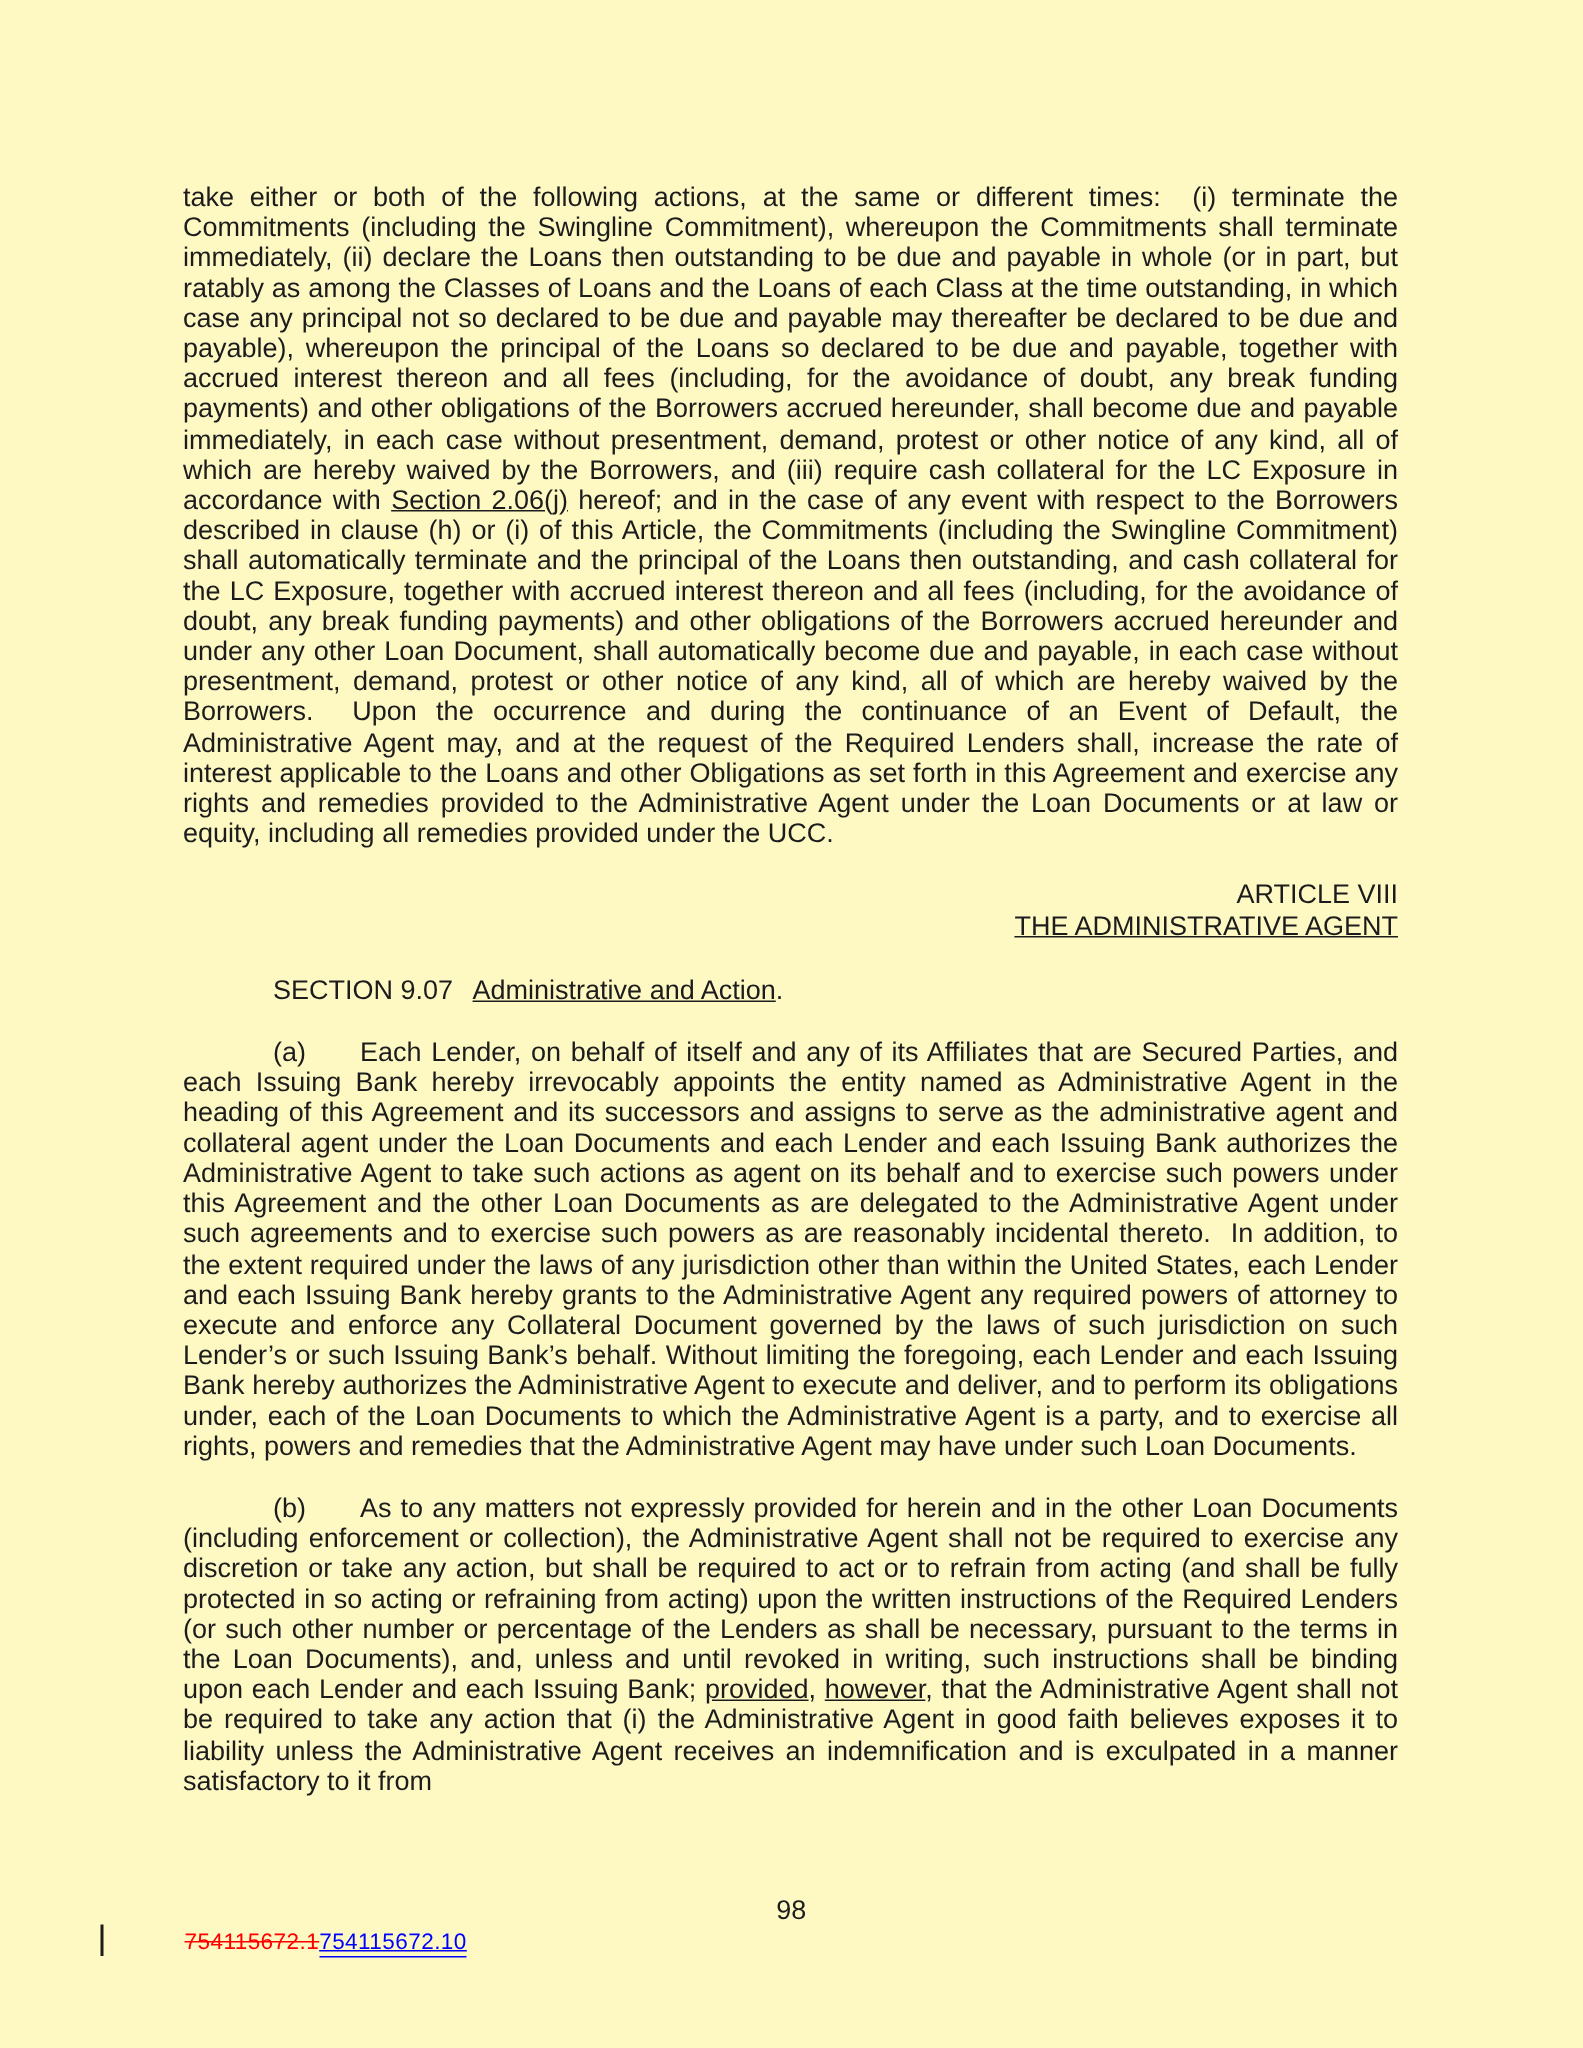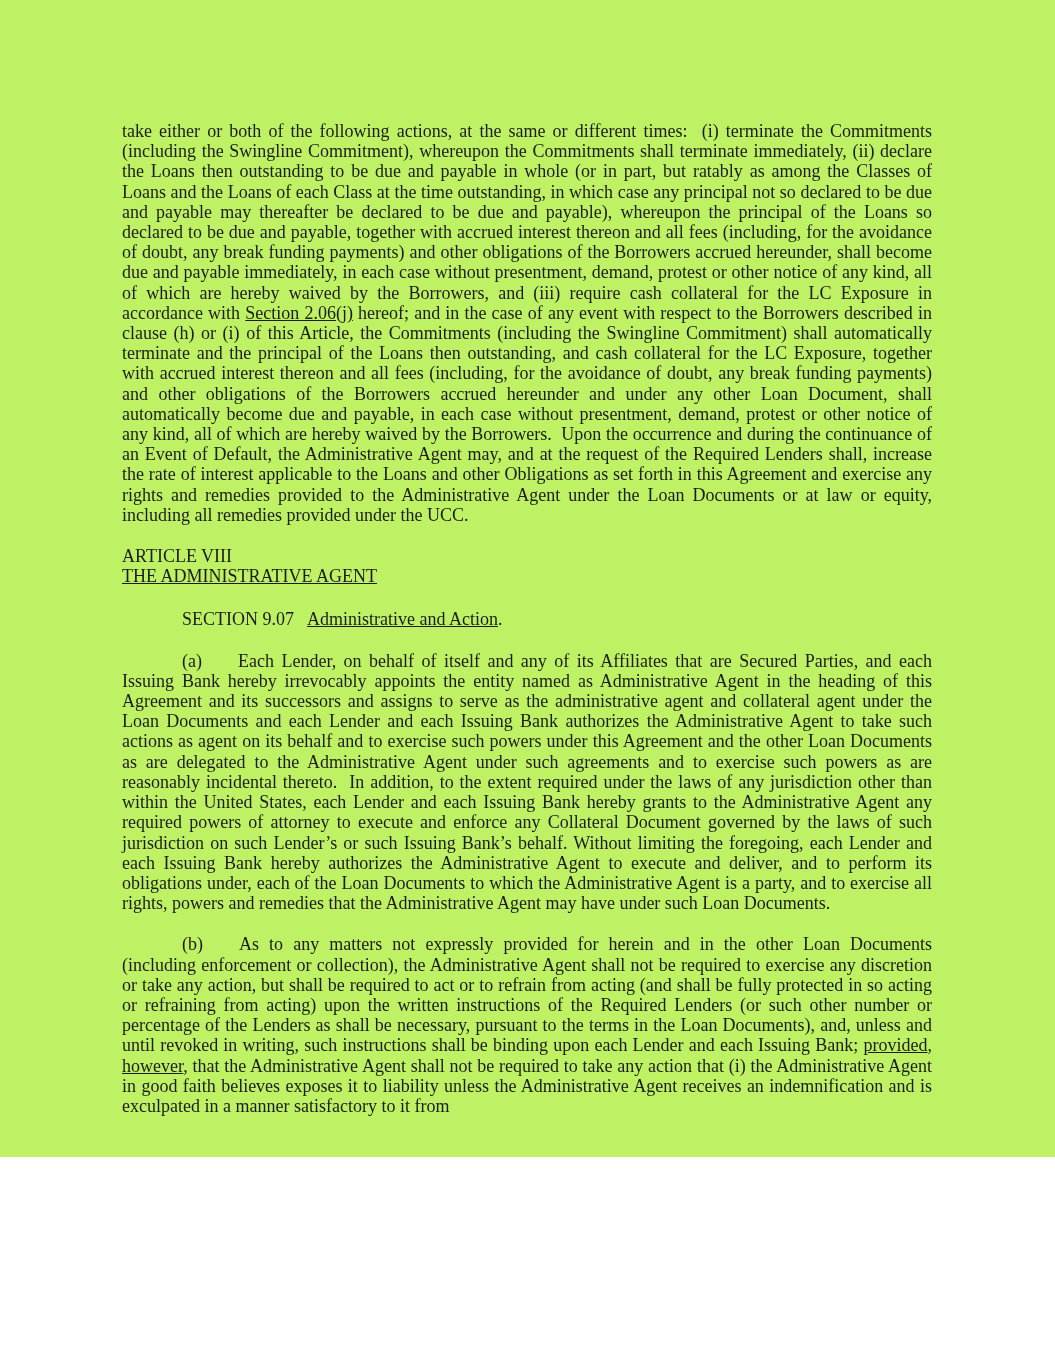--- a/index.html
+++ b/index.html
@@ -3,23 +3,23 @@
 <meta charset="utf-8">
 <style>
   html, body {
     margin: 0;
     padding: 0;
     background: #ffffff;
   }
   .page {
     position: relative;
     width: 1055px;
-    height: 1157px;
-    background: #bef264;
-    font-family: Liberation Serif, serif;
+    height: 1365px;
+    background: #fef9c3;
+    font-family: Liberation Sans, sans-serif;
     color: #1c1c1c;
     overflow: hidden;
   }
   .body-text {
     position: absolute;
     left: 122px;
     top: 121px;
     width: 810px;
     font-size: 18px;
     line-height: 20.2px;
@@ -27,21 +27,21 @@
   }
   .para {
     margin: 0 0 21px 0;
     text-indent: 0;
   }
   .para.indented {
     text-indent: 60px;
   }
   .article-heading {
     margin: 0 0 23px 0;
-    text-align: left;
+    text-align: right;
   }
   .u {
     text-decoration: underline;
   }
   .section-line {
     text-align: left;
   }
   .gap-tab {
     display: inline-block;
     width: 36px;

